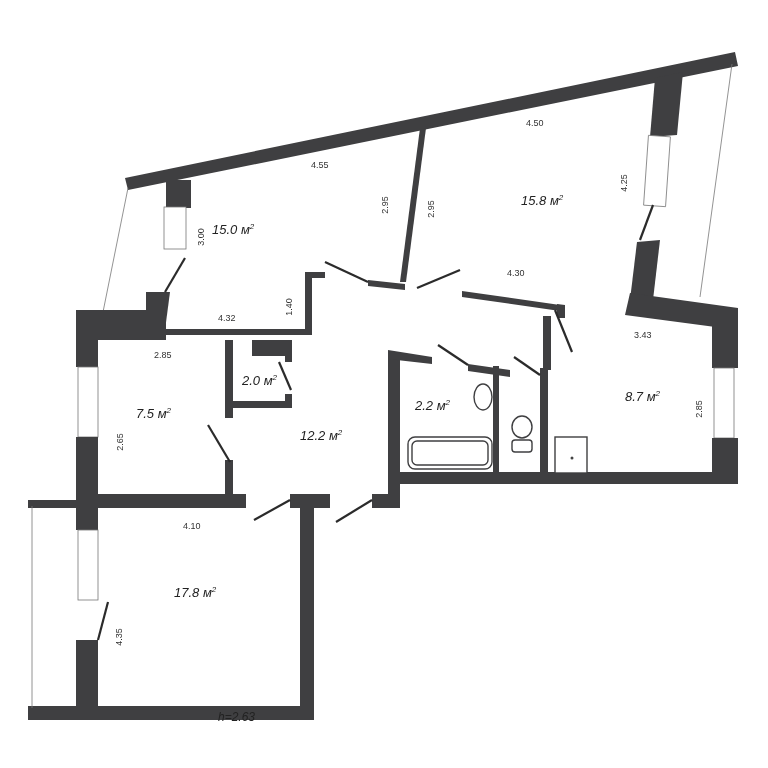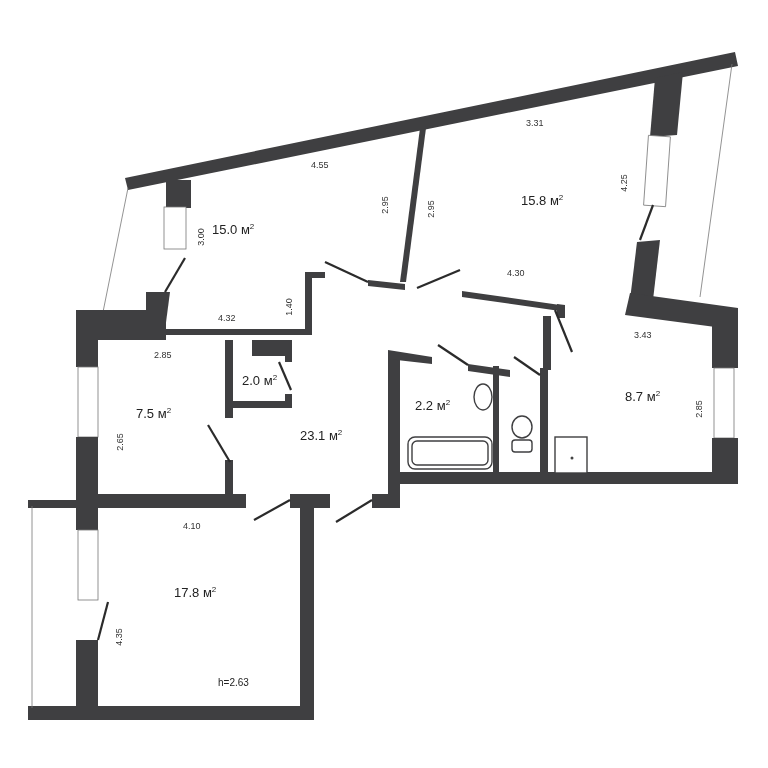--- a/index.html
+++ b/index.html
@@ -3,21 +3,21 @@
 <meta charset="utf-8">
 <style>
   html, body { margin: 0; padding: 0; background: #ffffff; }
   body { width: 768px; height: 768px; position: relative; overflow: hidden; font-family: "Liberation Sans", sans-serif; }
   svg { position: absolute; left: 0; top: 0; }
   .wall { fill: #3f3f41; }
   .door { stroke: #2b2b2b; stroke-width: 2.2; fill: none; }
   .win { stroke: #777; stroke-width: 0.8; fill: #fff; }
   .fix { stroke: #3f3f41; stroke-width: 1.4; fill: #fff; }
   .lbl { position: absolute; color: #222; white-space: nowrap; }
-  .area { font-size: 13px; }
+  .area { font-size: 13px; font-style: italic; }
   .dim { font-size: 9px; color: #333; }
   .vert { transform: rotate(-90deg); transform-origin: center; }
   sup { font-size: 8px; }
 </style>
 </head>
 <body>
 
 <svg width="768" height="768" viewBox="0 0 768 768">
 
   <polygon class="wall" points="125,178 735,52 738,66 128,190"></polygon>
@@ -101,33 +101,33 @@
   <ellipse class="fix" cx="522" cy="427" rx="10" ry="11"></ellipse>
   <rect class="fix" x="512" y="440" width="20" height="12" rx="3"></rect>
   <rect class="fix" x="555" y="437" width="32" height="36"></rect>
   <circle cx="572" cy="458" r="1.5" fill="#444"></circle>
 </svg>
 
 <div class="lbl area" style="left:212px;top:222px"><span>15.0 м</span><sup>2</sup></div>
 <div class="lbl area" style="left:521px;top:193px"><span>15.8 м</span><sup>2</sup></div>
 <div class="lbl area" style="left:136px;top:406px"><span>7.5 м</span><sup>2</sup></div>
 <div class="lbl area" style="left:242px;top:373px"><span>2.0 м</span><sup>2</sup></div>
-<div class="lbl area" style="left:300px;top:428px"><span>23.1 м</span><sup>2</sup></div>
+<div class="lbl area" style="left:300px;top:428px"><span>12.2 м</span><sup>2</sup></div>
 <div class="lbl area" style="left:415px;top:398px"><span>2.2 м</span><sup>2</sup></div>
 <div class="lbl area" style="left:625px;top:389px"><span>8.7 м</span><sup>2</sup></div>
 <div class="lbl area" style="left:174px;top:585px"><span>17.8 м</span><sup>2</sup></div>
-<div class="lbl area" style="left:218px;top:677px;font-size:10px">h=2.63</div>
+<div class="lbl area" style="left:218px;top:710px;font-size:12px">h=2.63</div>
 
 <div class="lbl dim" style="left:311px;top:160px">4.55</div>
 <div class="lbl dim vert" style="left:376px;top:200px">2.95</div>
 <div class="lbl dim vert" style="left:192px;top:232px">3.00</div>
 <div class="lbl dim" style="left:218px;top:313px">4.32</div>
 <div class="lbl dim vert" style="left:280px;top:302px">1.40</div>
 
-<div class="lbl dim" style="left:526px;top:118px">3.31</div>
+<div class="lbl dim" style="left:526px;top:118px">4.50</div>
 <div class="lbl dim vert" style="left:422px;top:204px">2.95</div>
 <div class="lbl dim vert" style="left:615px;top:178px">4.25</div>
 <div class="lbl dim" style="left:507px;top:268px">4.30</div>
 
 <div class="lbl dim" style="left:154px;top:350px">2.85</div>
 <div class="lbl dim vert" style="left:111px;top:437px">2.65</div>
 
 <div class="lbl dim" style="left:634px;top:330px">3.43</div>
 <div class="lbl dim vert" style="left:690px;top:404px">2.85</div>
 

